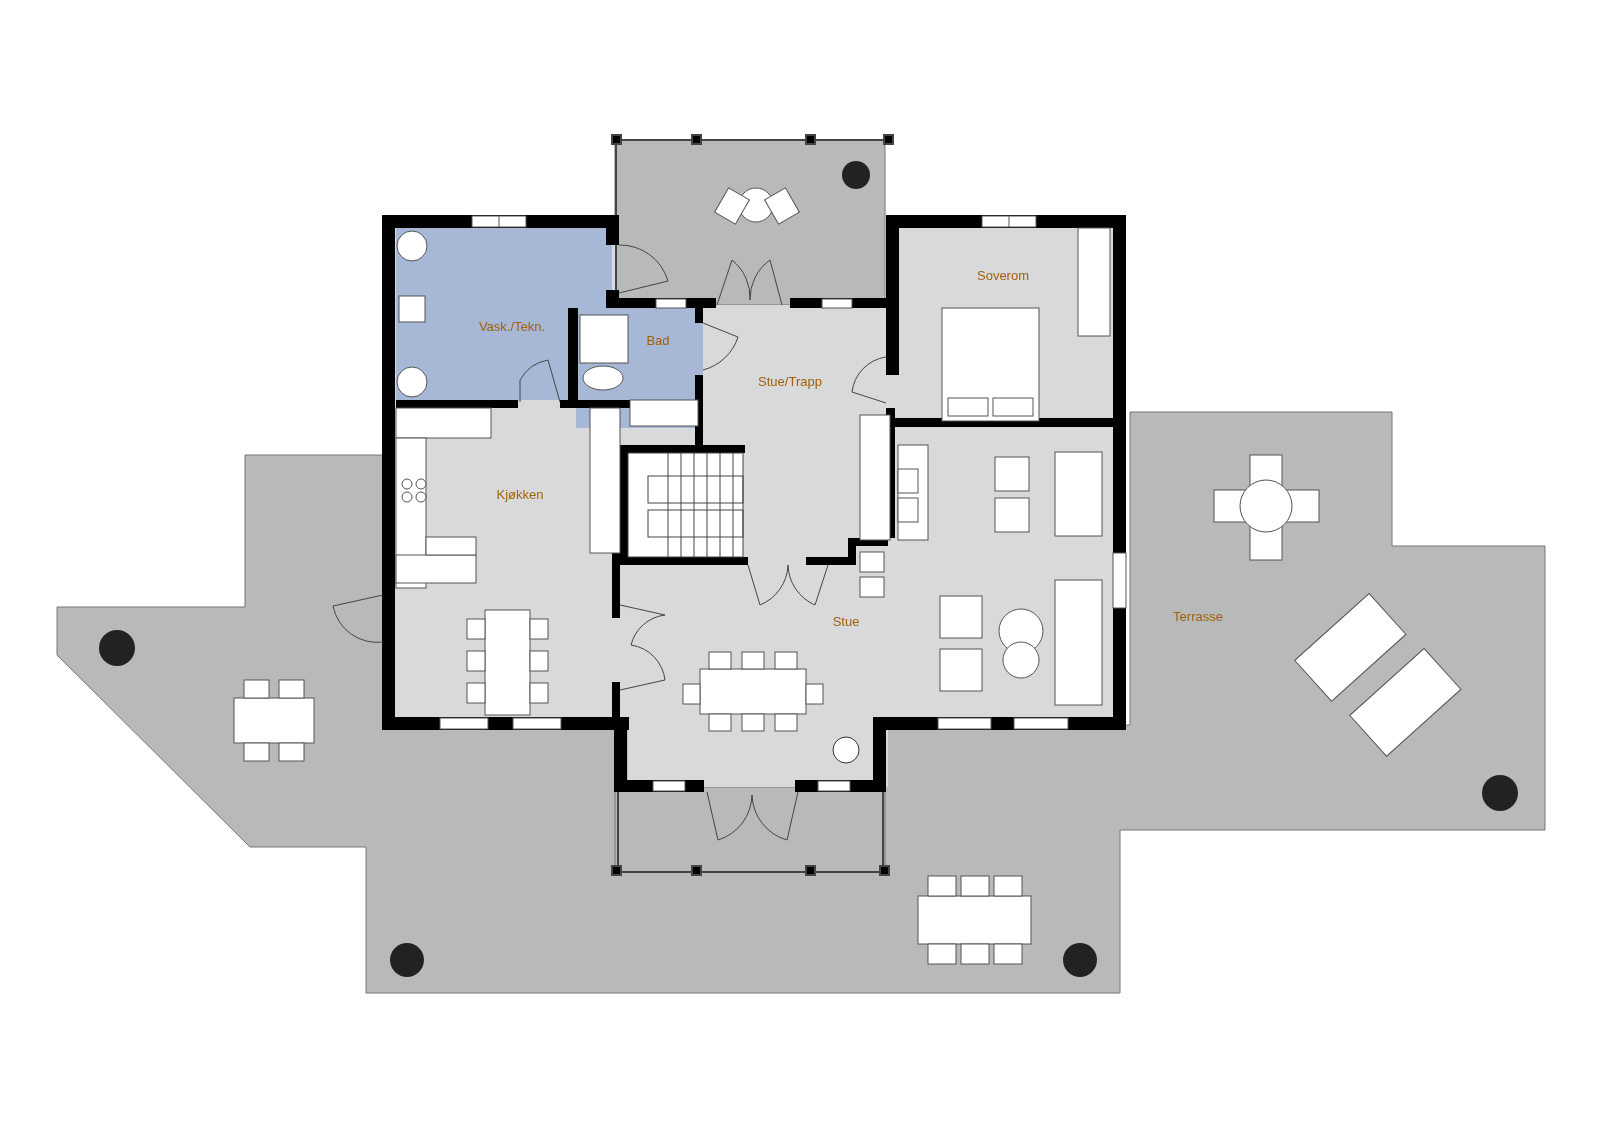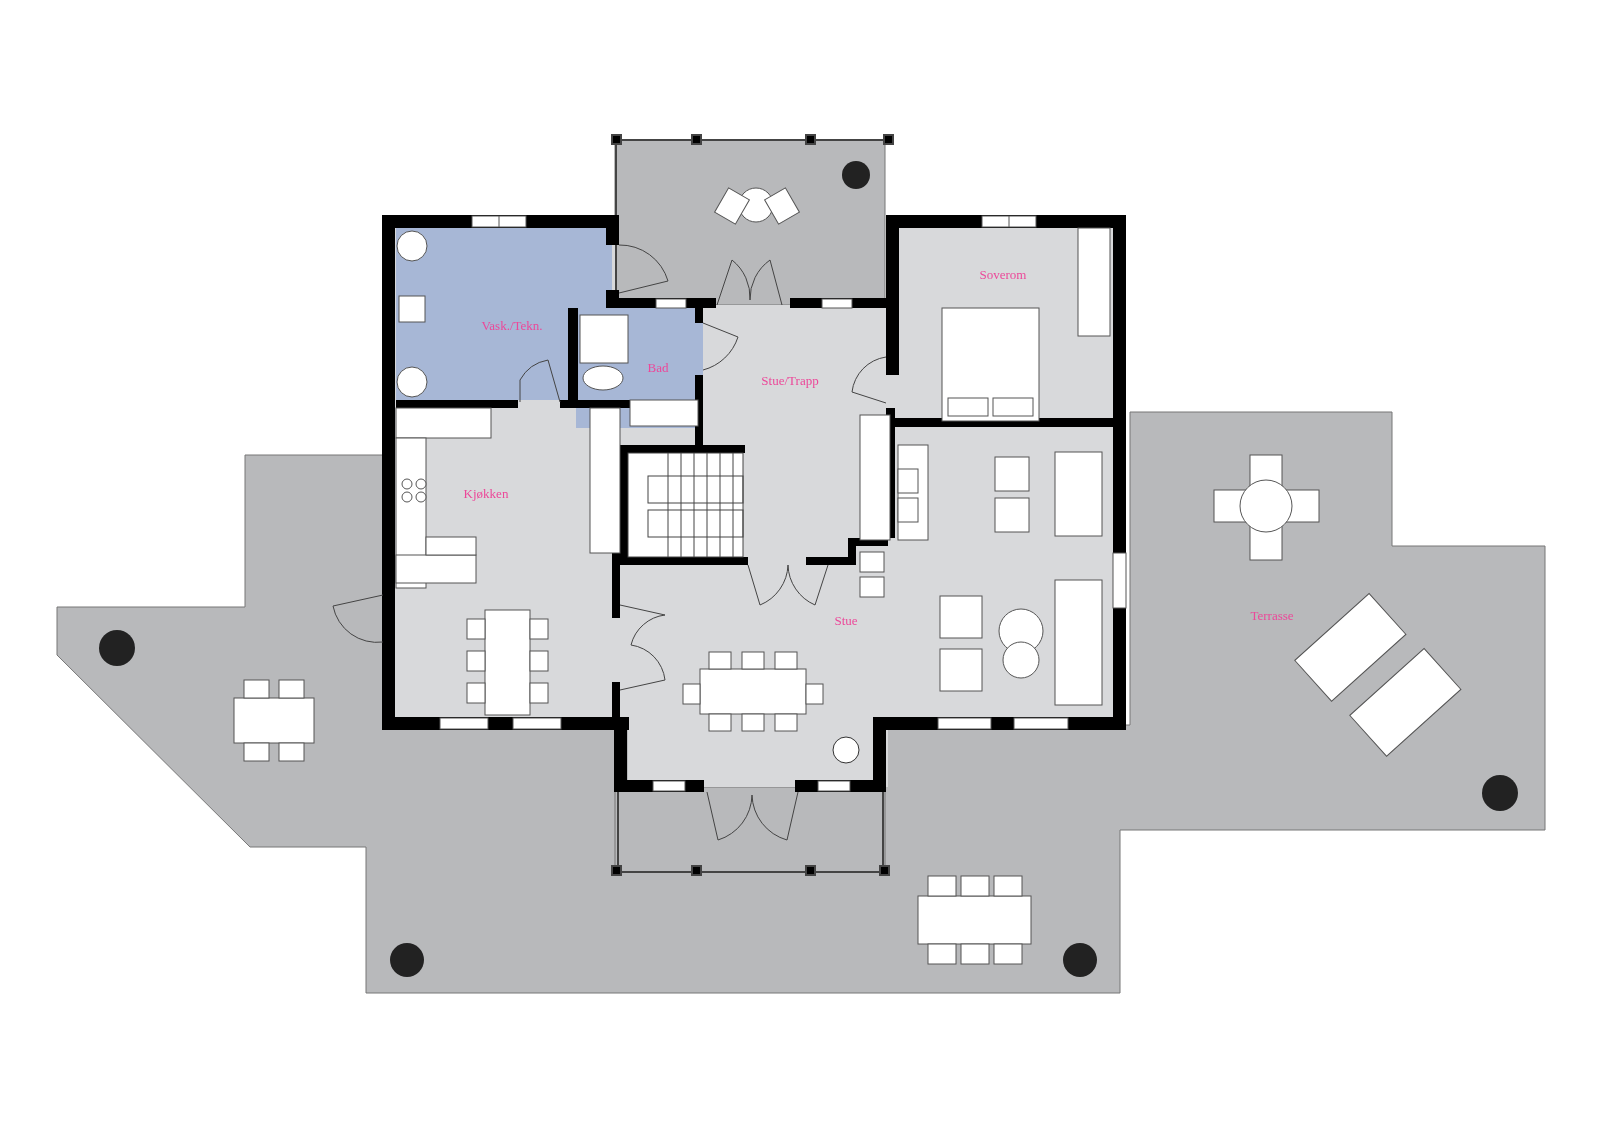--- a/index.html
+++ b/index.html
@@ -1,18 +1,18 @@
 <!DOCTYPE html>
 <html><head>
 <meta charset="utf-8">
 <style>
   html,body{margin:0;padding:0;background:#ffffff;}
   body{width:1600px;height:1131px;position:relative;overflow:hidden;font-family:"Liberation Sans",sans-serif;}
   #plan{position:absolute;left:0;top:0;width:1600px;height:1131px;}
-  .room-label{position:absolute;font-size:13px;color:#ec4899;font-family:Liberation Serif, serif;white-space:nowrap;transform:translate(-50%,-50%);}
+  .room-label{position:absolute;font-size:13px;color:#a16207;font-family:Liberation Sans, sans-serif;white-space:nowrap;transform:translate(-50%,-50%);}
 </style>
 </head>
 <body>
 
 <svg id="plan" viewBox="0 0 1600 1131" xmlns="http://www.w3.org/2000/svg">
 
   <g fill="#b8b9bb" stroke="#777" stroke-width="1">
     <polygon points="245,455 388,455 388,725 1130,725 1130,412 1392,412 1392,546 1545,546 1545,830 1120,830 1120,993 366,993 366,847 250,847 57,655 57,607 245,607"></polygon>
     <rect x="615" y="140" width="270" height="165"></rect>
     <rect x="615" y="787" width="270" height="85"></rect>
@@ -201,19 +201,19 @@
     <circle cx="117" cy="648" r="18"></circle>
     <circle cx="407" cy="960" r="17"></circle>
     <circle cx="1080" cy="960" r="17"></circle>
     <circle cx="1500" cy="793" r="18"></circle>
     <circle cx="846" cy="750" r="13" fill="#fff" stroke="#333"></circle>
   </g>
 </svg>
 
 <div>
   <div class="room-label" style="left:512px;top:326px">Vask./Tekn.</div>
-  <div class="room-label" style="left:658px;top:368px">Bad</div>
+  <div class="room-label" style="left:658px;top:340px">Bad</div>
   <div class="room-label" style="left:790px;top:381px">Stue/Trapp</div>
   <div class="room-label" style="left:1003px;top:275px">Soverom</div>
-  <div class="room-label" style="left:486px;top:494px">Kjøkken</div>
+  <div class="room-label" style="left:520px;top:494px">Kjøkken</div>
   <div class="room-label" style="left:846px;top:621px">Stue</div>
-  <div class="room-label" style="left:1272px;top:616px">Terrasse</div>
+  <div class="room-label" style="left:1198px;top:616px">Terrasse</div>
 </div>
 
 </body></html>

